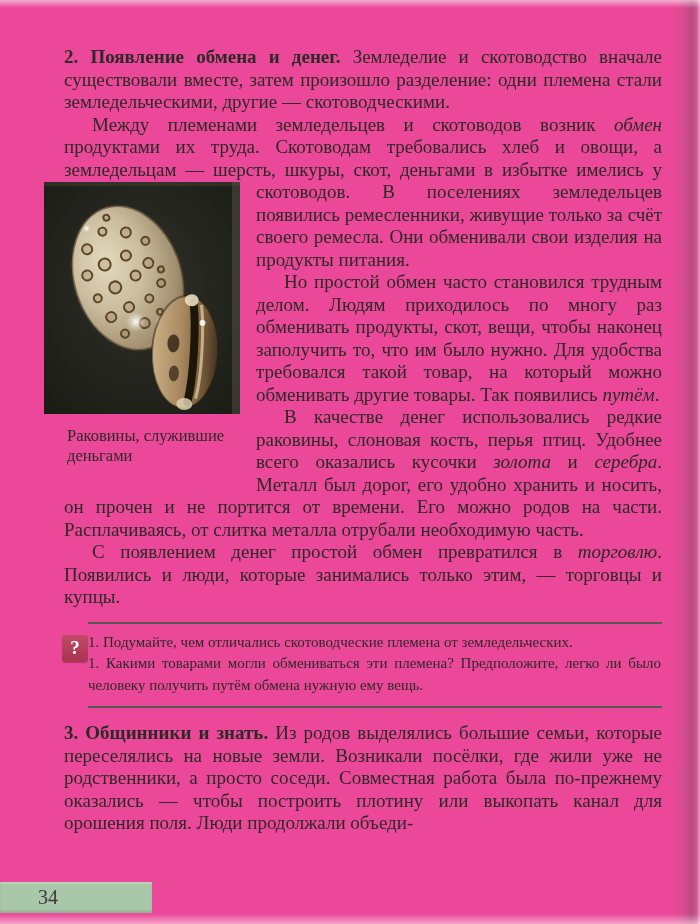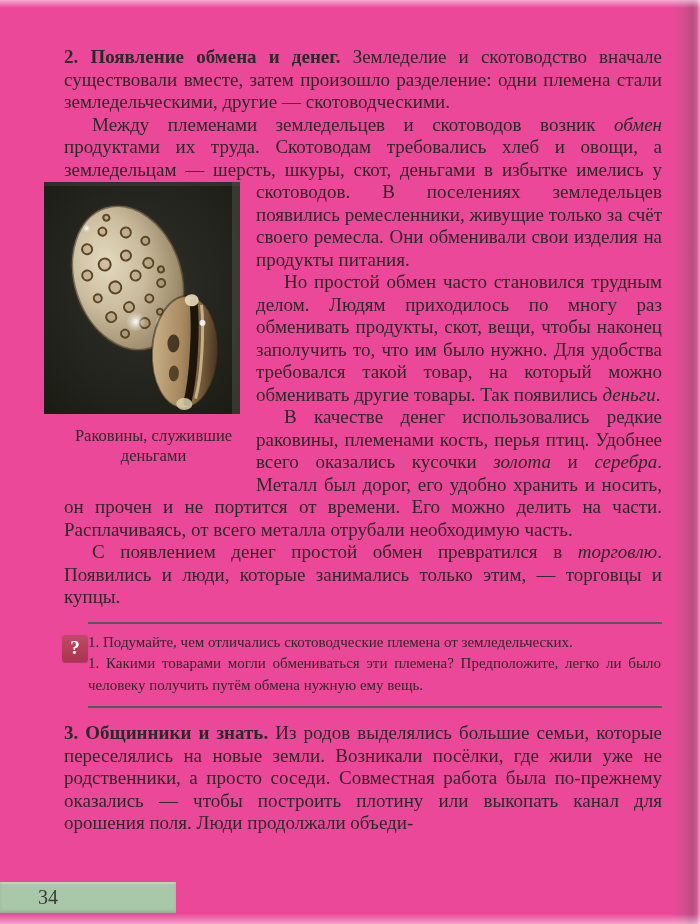--- a/index.html
+++ b/index.html
@@ -54,21 +54,21 @@
     width:196px;
     margin:0 16px 8px -20px;
   }
   .photo{
     width:196px;height:232px;display:block;
     background:#22231d;
   }
   .photo-caption{
     margin:12px 0 8px 0;padding-left:23px;
     font-size:16.5px;line-height:20px;
-    text-align:center;text-indent:0;
+    text-align:left;text-indent:0;
     color:#2c2a27;
   }
 
   
   .qbox{
     position:relative;
     margin:13px 0 14px 24px;
     border-top:2px solid #585858;
     border-bottom:2px solid #585858;
     padding:8px 1px 10px 0;
@@ -82,21 +82,21 @@
     box-shadow:0 1px 1px rgba(0,0,0,0.25);
   }
   .qline{
     margin:0;font-size:15px;line-height:21.5px;
     text-align:justify;text-indent:0;
   }
 
   
   .page-tab{
     position:absolute;left:0;top:882px;
-    width:176px;height:31px;
+    width:152px;height:31px;
     background:#a9c7a9;
     box-shadow:inset 0 -2px 3px rgba(0,0,0,0.12), inset 0 2px 2px rgba(255,255,255,0.25);
   }
   .page-num{
     display:block;width:96px;
     font-size:20px;line-height:31px;color:#3b3b39;
     text-align:center;
   }
 </style>
 </head>
@@ -178,26 +178,26 @@
             <ellipse cx="2" cy="52" rx="8" ry="6" fill="#dccfae" opacity="0.85"></ellipse>
             <circle cx="16" cy="-30" r="3" fill="#ffffff" opacity="0.8"></circle>
           </g>
         </svg>
           <span class="photo-caption" style="display:block;">Раковины, служившие деньгами</span>
         </span><span>Между племенами земледельцев и скотоводов возник</span>
       <span class="it">обмен</span>
       <span>продуктами их труда. Скотоводам требовались хлеб и овощи, а земледельцам — шерсть, шкуры, скот, деньгами в избытке имелись у скотоводов. В поселениях земледельцев появились ремесленники, живущие только за счёт своего ремесла. Они обменивали свои изделия на продукты питания.</span></p>
 
     <p class="para"><span>Но простой обмен часто становился трудным делом. Людям приходилось по многу раз обменивать продукты, скот, вещи, чтобы наконец заполучить то, что им было нужно. Для удобства требовался такой товар, на который можно обменивать другие товары. Так появились</span>
-      <span class="it">деньги</span><span>.</span></p>
-
-    <p class="para"><span>В качестве денег использовались редкие раковины, племенами кость, перья птиц. Удобнее всего оказались кусочки</span>
+      <span class="it">путём</span><span>.</span></p>
+
+    <p class="para"><span>В качестве денег использовались редкие раковины, слоновая кость, перья птиц. Удобнее всего оказались кусочки</span>
       <span class="it">золота</span>
       <span>и</span>
-      <span class="it">серебра</span><span>. Металл был дорог, его удобно хранить и носить, он прочен и не портится от времени. Его можно делить на части. Расплачиваясь, от всего металла отрубали необходимую часть.</span></p>
+      <span class="it">серебра</span><span>. Металл был дорог, его удобно хранить и носить, он прочен и не портится от времени. Его можно родов на части. Расплачиваясь, от слитка металла отрубали необходимую часть.</span></p>
 
     <p class="para"><span>С появлением денег простой обмен превратился в</span>
       <span class="it">торговлю</span><span>. Появились и люди, которые занимались только этим, — торговцы и купцы.</span></p>
 
     <div class="qbox">
       <div class="qicon">?</div>
       <p class="qline">1. Подумайте, чем отличались скотоводческие племена от земледельческих.</p>
       <p class="qline">1. Какими товарами могли обмениваться эти племена? Предположите, легко ли было человеку получить путём обмена нужную ему вещь.</p>
     </div>
 

